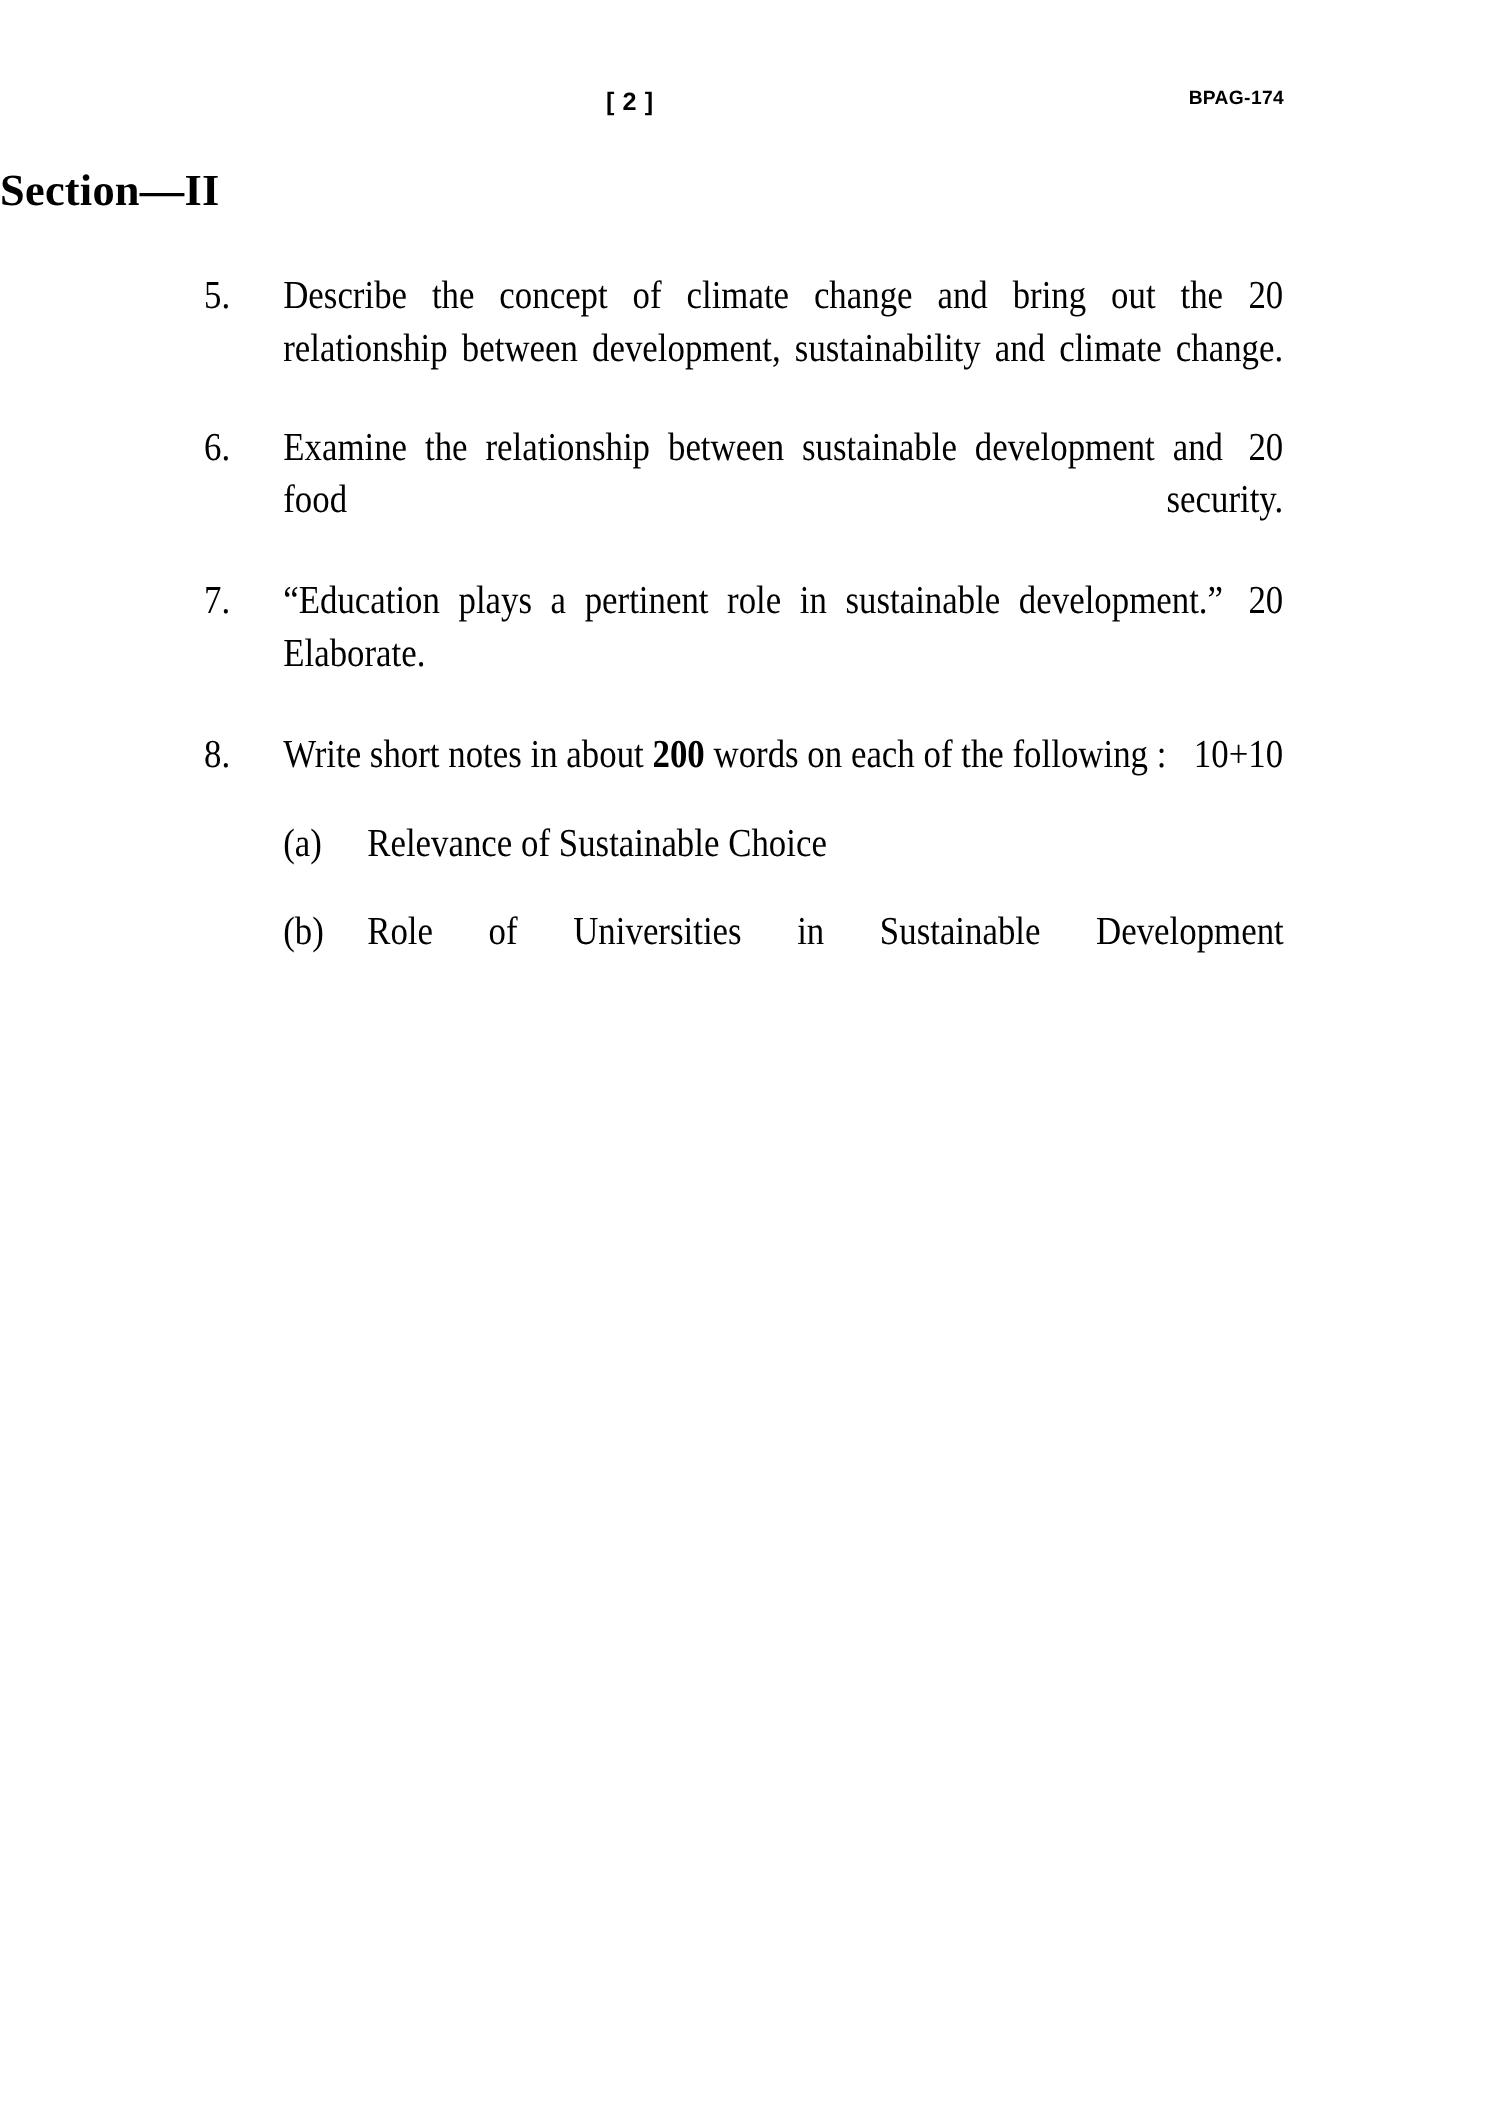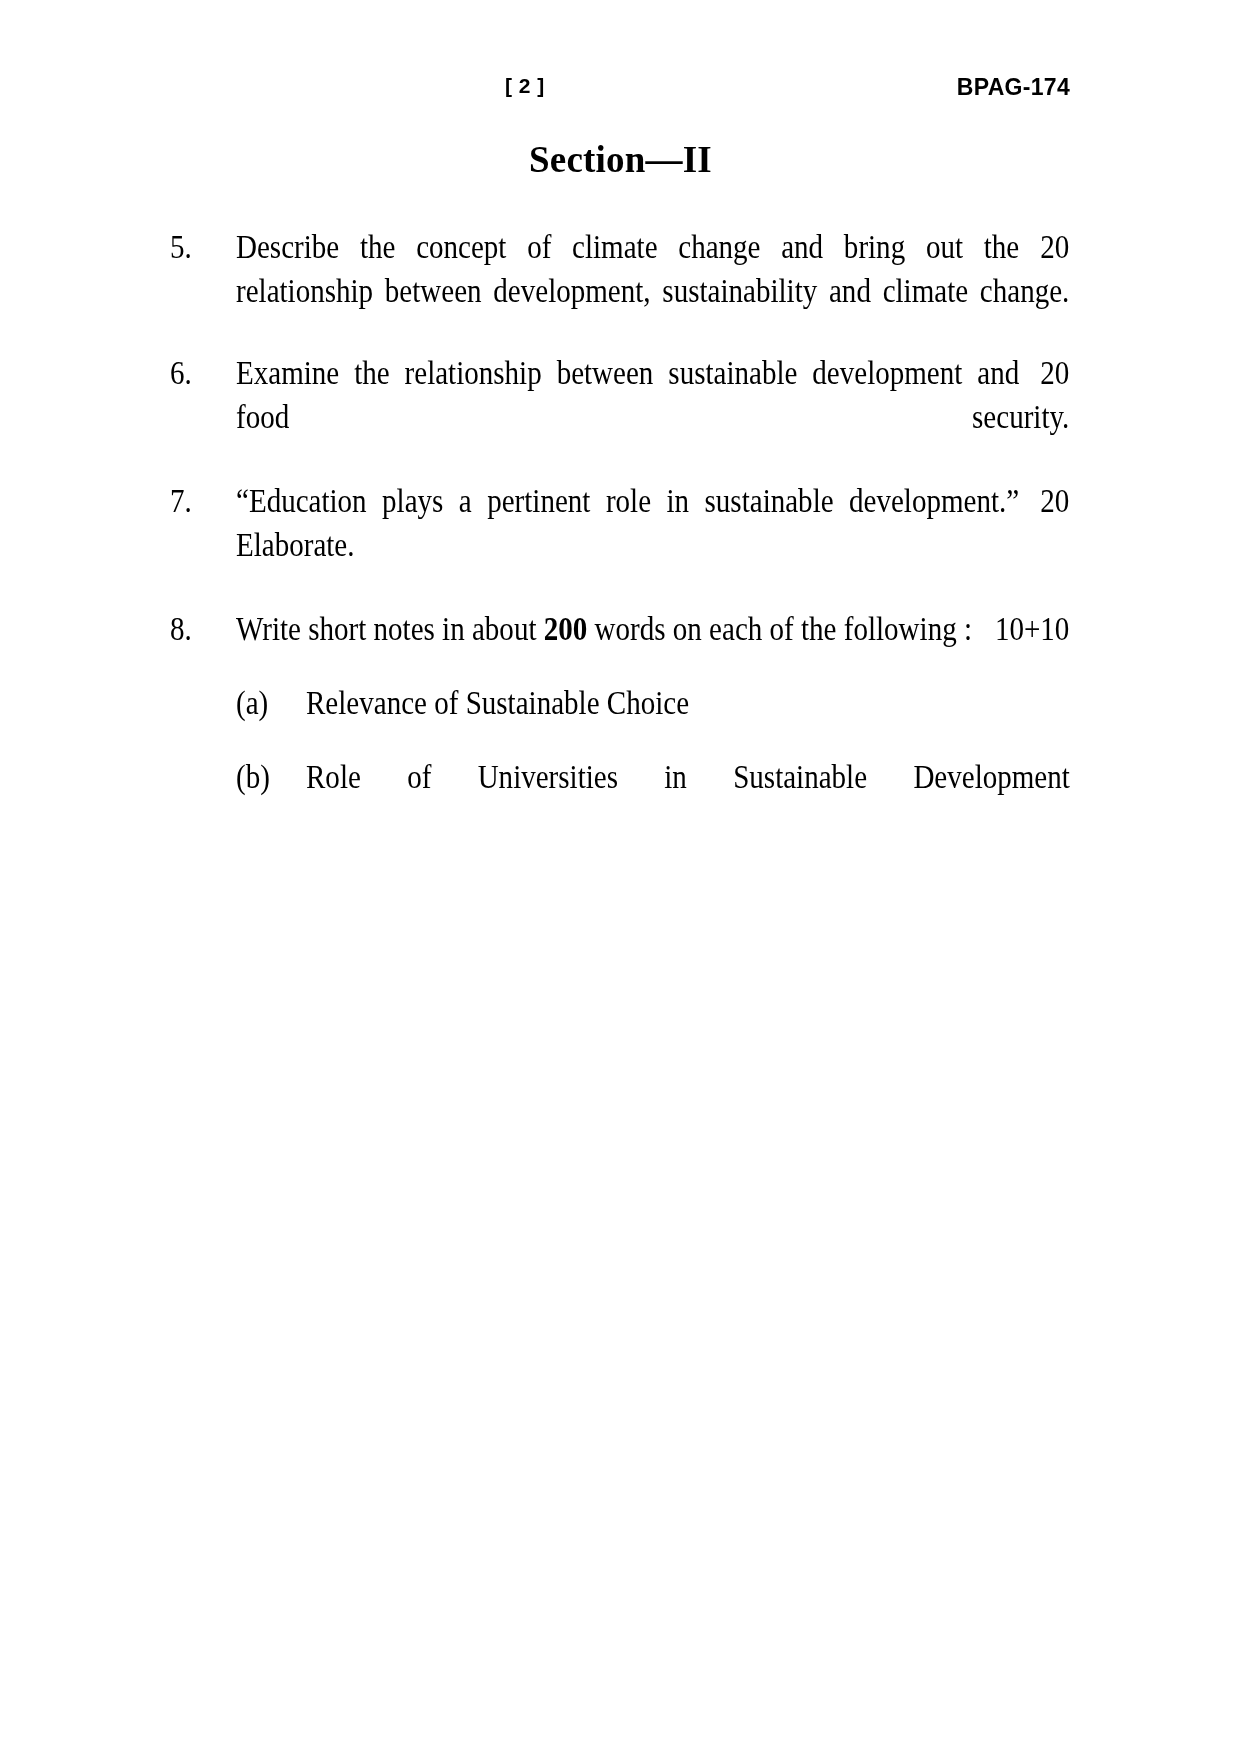--- a/index.html
+++ b/index.html
@@ -35,32 +35,32 @@
     font-size: 21px;
     letter-spacing: 0.5px;
     white-space: nowrap;
   }
   .header .paper-code {
     position: absolute;
     right: 0px;
     top: 0;
     font-family: "Liberation Sans", "DejaVu Sans", sans-serif;
     font-weight: bold;
-    font-size: 23px;
+    font-size: 16px;
     letter-spacing: 0.3px;
     white-space: nowrap;
   }
 
   
   .section-title {
     position: absolute;
     top: 138px;
     left: 0;
     width: 1241px;
-    text-align: center;
+    text-align: left;
     font-family: "Liberation Serif", "DejaVu Serif", serif;
     font-weight: bold;
     font-size: 37px;
     letter-spacing: 0.2px;
   }
 
   
   .body {
     position: absolute;
     top: 225px;

